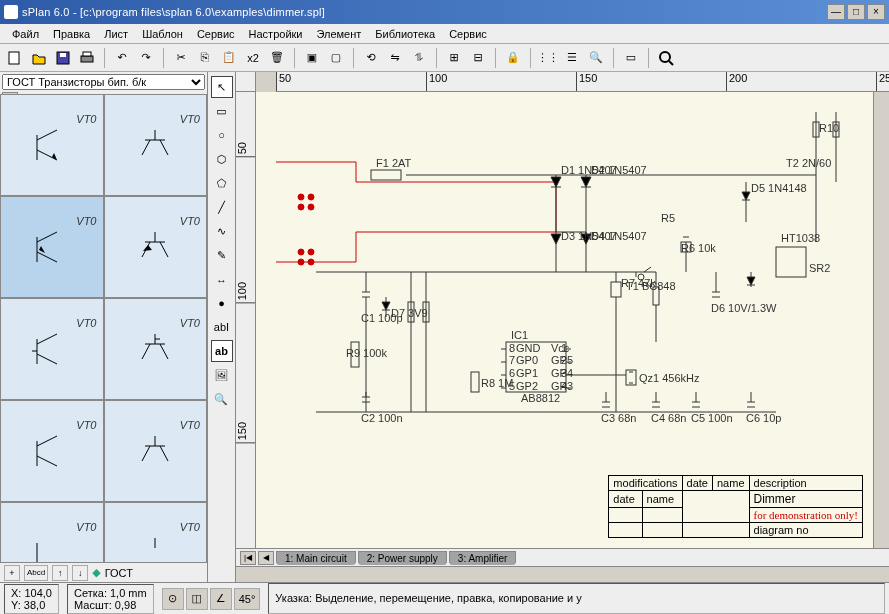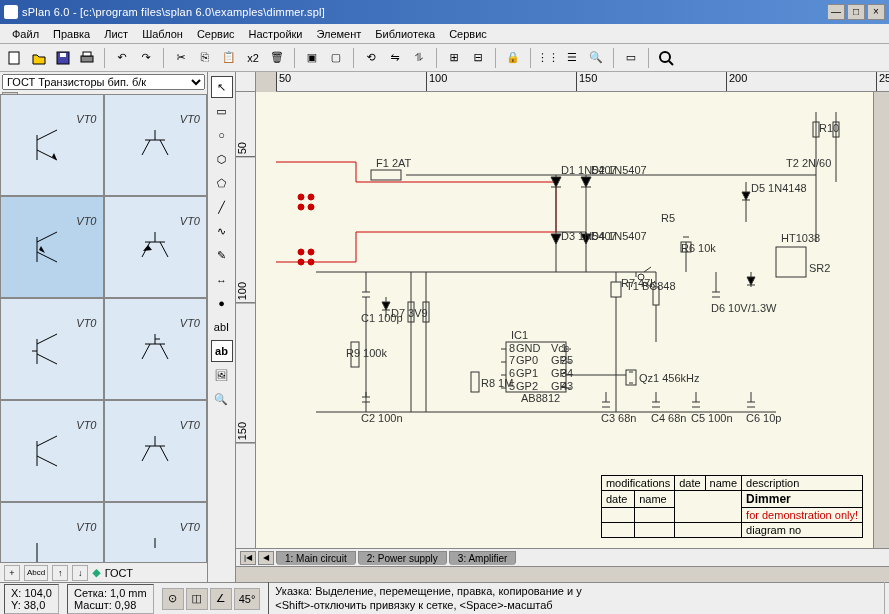--- a/index.html
+++ b/index.html
@@ -425,26 +425,26 @@
                   <tr>
                     <td colspan="2">modifications</td>
                     <td>date</td>
                     <td>name</td>
                     <td>description</td>
                   </tr>
               <tr>
                     <td>date</td>
                     <td>name</td>
                     <td colspan="2" rowspan="2" style="vertical-align:top;"></td>
-                    <td style="font-size:12px;font-weight:bold;">Dimmer</td>
+                    <td style="font-size:12px;font-weight:normal;">Dimmer</td>
                   </tr>
               <tr>
                     <td></td>
                     <td></td>
-                    <td style="color:#c00;">for demonstration only!</td>
+                    <td style="color:#c00;font-family:Liberation Serif, serif;">for demonstration only!</td>
                   </tr>
               <tr>
                     <td></td>
                     <td></td>
                     <td colspan="2"></td>
                     <td>diagram no</td>
                   </tr>
             </tbody>
               </table>
           </div>
@@ -473,16 +473,15 @@
       <div>Масшт:  0,98</div>
     </div>
     <div class="icons">
       <div class="sbtn">⊙</div>
       <div class="sbtn">◫</div>
       <div class="sbtn">∠</div>
       <div class="sbtn" style="width:auto;padding:0 4px;">45°</div>
     </div>
     <div class="hint">
       <div>Указка: Выделение, перемещение, правка, копирование и у</div>
-      <div>&lt;Shift&gt;-отключить привязку к сетке, &lt;Space&gt;-масштаб</div>
     </div>
   </div>
 </div>
 
 </body></html>

